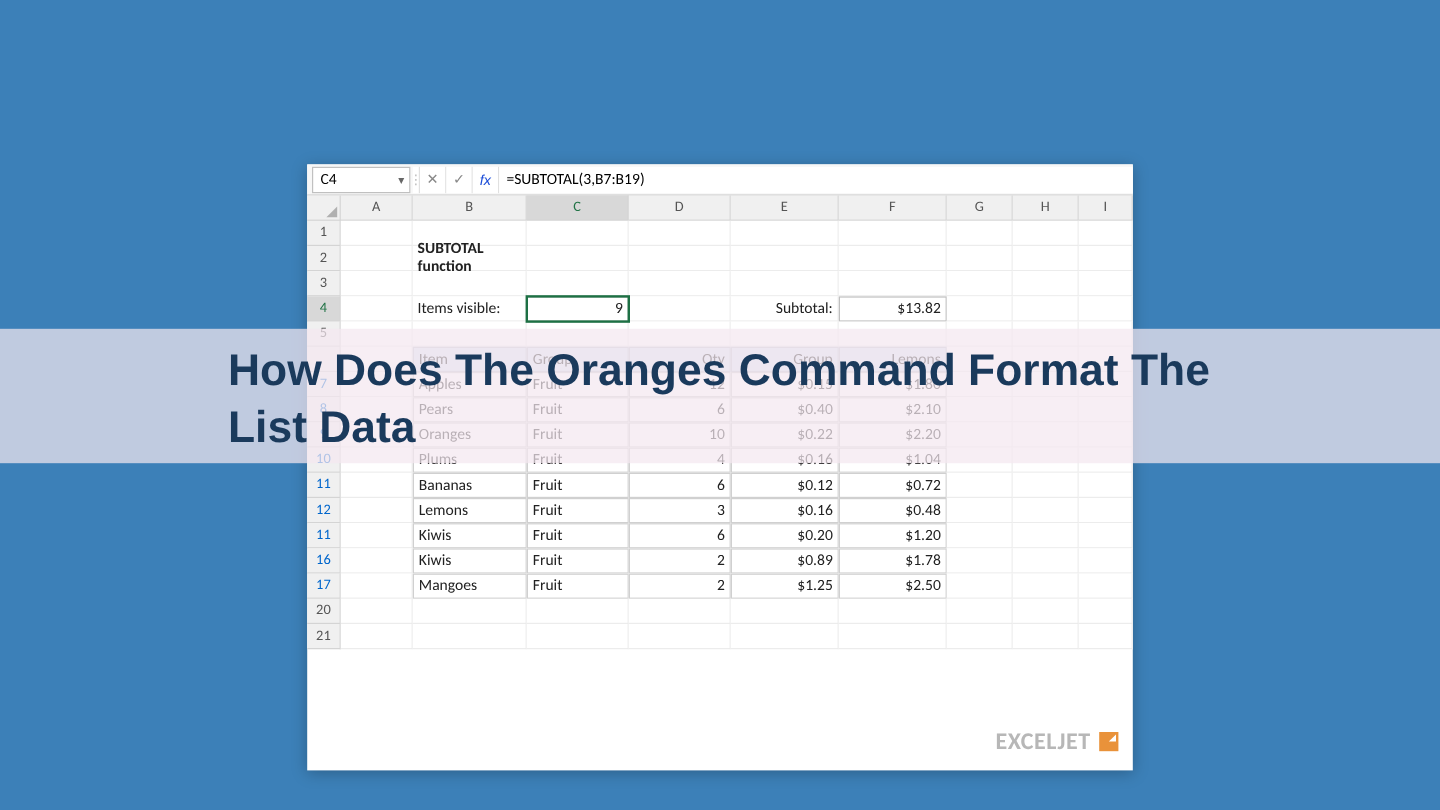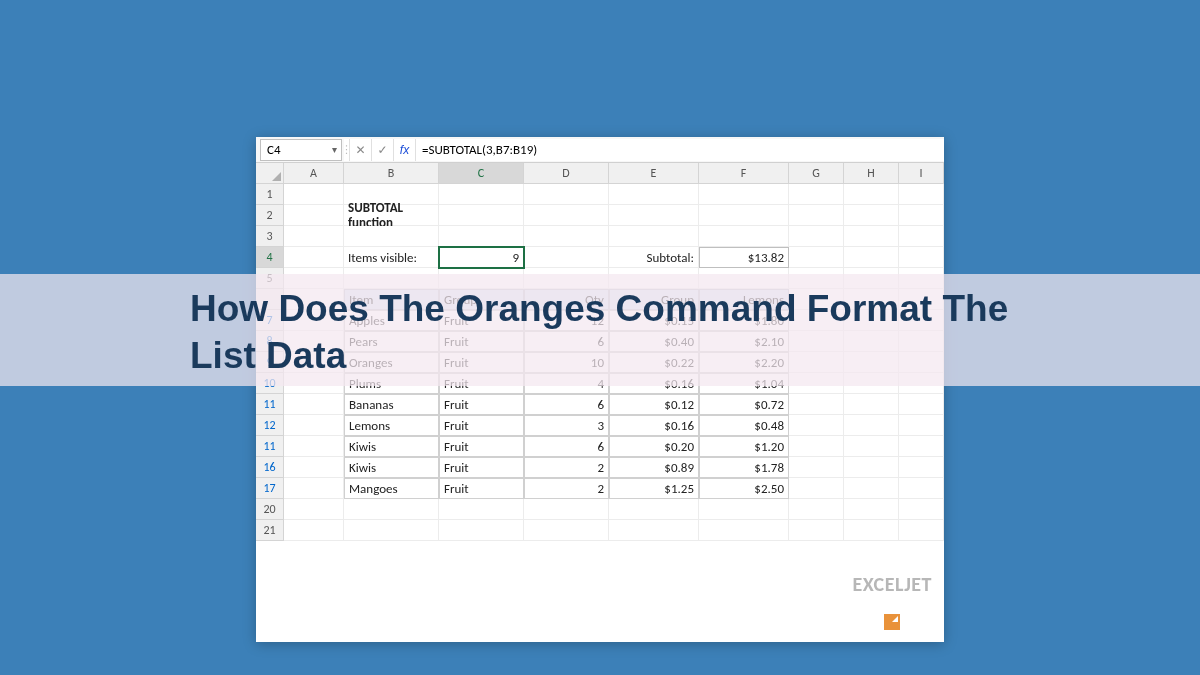--- a/index.html
+++ b/index.html
@@ -144,22 +144,21 @@
   .watermark {
     position: absolute;
     right: 12px;
     bottom: 12px;
     font-size: 20px;
     font-weight: 700;
     color: #b7b7b7;
     letter-spacing: 0.5px;
     display:flex;
     align-items:center;
-    gap:18px;
-    flex-direction:column;
+    gap:7px;
   }
   .watermark .sq {
     width:16px;height:16px;background:#e9923a;
     display:inline-block;
     position:relative;
   }
   .watermark .sq::after{
     content:"";position:absolute;right:2px;top:2px;
     width:0;height:0;border-style:solid;
     border-width:0 0 6px 6px;

